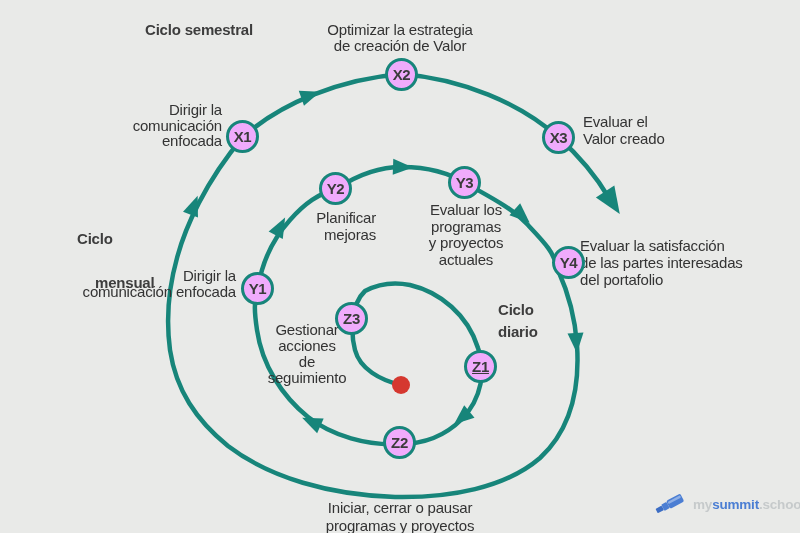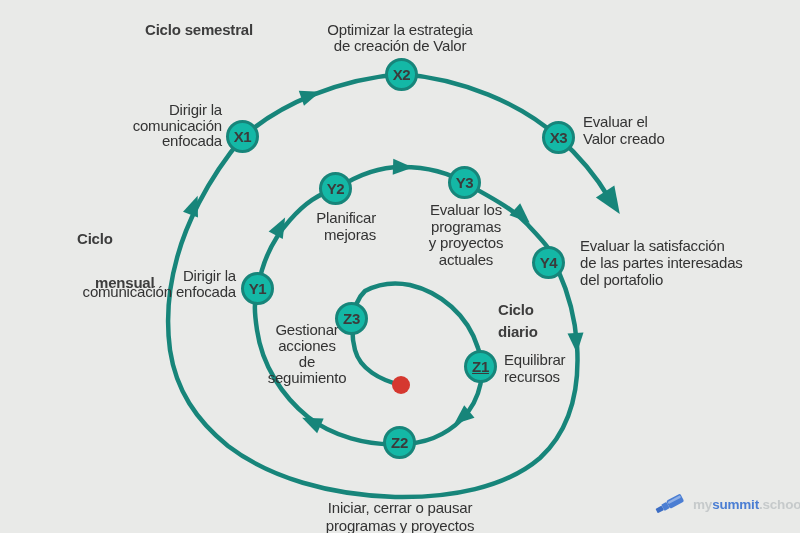--- a/index.html
+++ b/index.html
@@ -8,21 +8,21 @@
     width:800px;height:533px;
     background:#e9eae8;
     overflow:hidden;
     font-family:"Liberation Sans", sans-serif;
   }
   #spiral-svg{position:absolute;left:0;top:0;}
   .node{
     position:absolute;
     width:33px;height:33px;
     box-sizing:border-box;
-    background:#14b8a6;
+    background:#f0abfc;
     border:3px solid #17857a;
     border-radius:50%;
     display:flex;align-items:center;justify-content:center;
     font-weight:bold;font-size:15px;color:#3b3b3b;
     letter-spacing:-0.3px;
   }
   .lbl{
     position:absolute;
     font-size:15px;line-height:15.5px;
     color:#333333;
@@ -114,36 +114,34 @@
 comunicación enfocada</div>
   <div class="lbl" style="left:276px;top:209px;width:100px;text-align:right;line-height:17px;">Planificar
 mejoras</div>
   <div class="lbl" style="left:416px;top:202px;width:100px;text-align:center;line-height:16.5px;">Evaluar los
 programas
 y proyectos
 actuales</div>
   <div class="lbl" style="left:580px;top:237px;line-height:17px;">Evaluar la satisfacción
 de las partes interesadas
 del portafolio</div>
-  <div class="lbl" style="left:504px;top:351px;line-height:17px;">Equilibrar
-recursos</div>
   <div class="lbl" style="left:310px;top:461px;width:180px;text-align:center;line-height:17.5px;margin-top:38px;">Iniciar, cerrar o pausar
 programas y proyectos</div>
   <div class="lbl" style="left:257px;top:322px;width:100px;text-align:center;line-height:16px;">Gestionar
 acciones
 de
 seguimiento</div>
 
   <div class="node" style="left:226px;top:120px;">X1</div>
   <div class="node" style="left:385px;top:58px;">X2</div>
   <div class="node" style="left:542px;top:121px;">X3</div>
   <div class="node" style="left:241px;top:272px;">Y1</div>
   <div class="node" style="left:319px;top:172px;">Y2</div>
   <div class="node" style="left:448px;top:166px;">Y3</div>
-  <div class="node" style="left:532px;top:246px;">Y4</div>
+  <div class="node" style="left:552px;top:246px;">Y4</div>
   <div class="node" style="left:464px;top:350px;text-decoration:underline;">Z1</div>
   <div class="node" style="left:383px;top:426px;">Z2</div>
   <div class="node" style="left:335px;top:302px;">Z3</div>
 
   <div class="dot" style="left:392px;top:376px;"></div>
 
   <div id="watermark">
     <svg width="38" height="26" viewBox="0 0 38 26">
       <g transform="rotate(-28 19 13)">
         <rect x="3" y="10" width="7" height="5" rx="1" fill="#3d6ec4"></rect>

